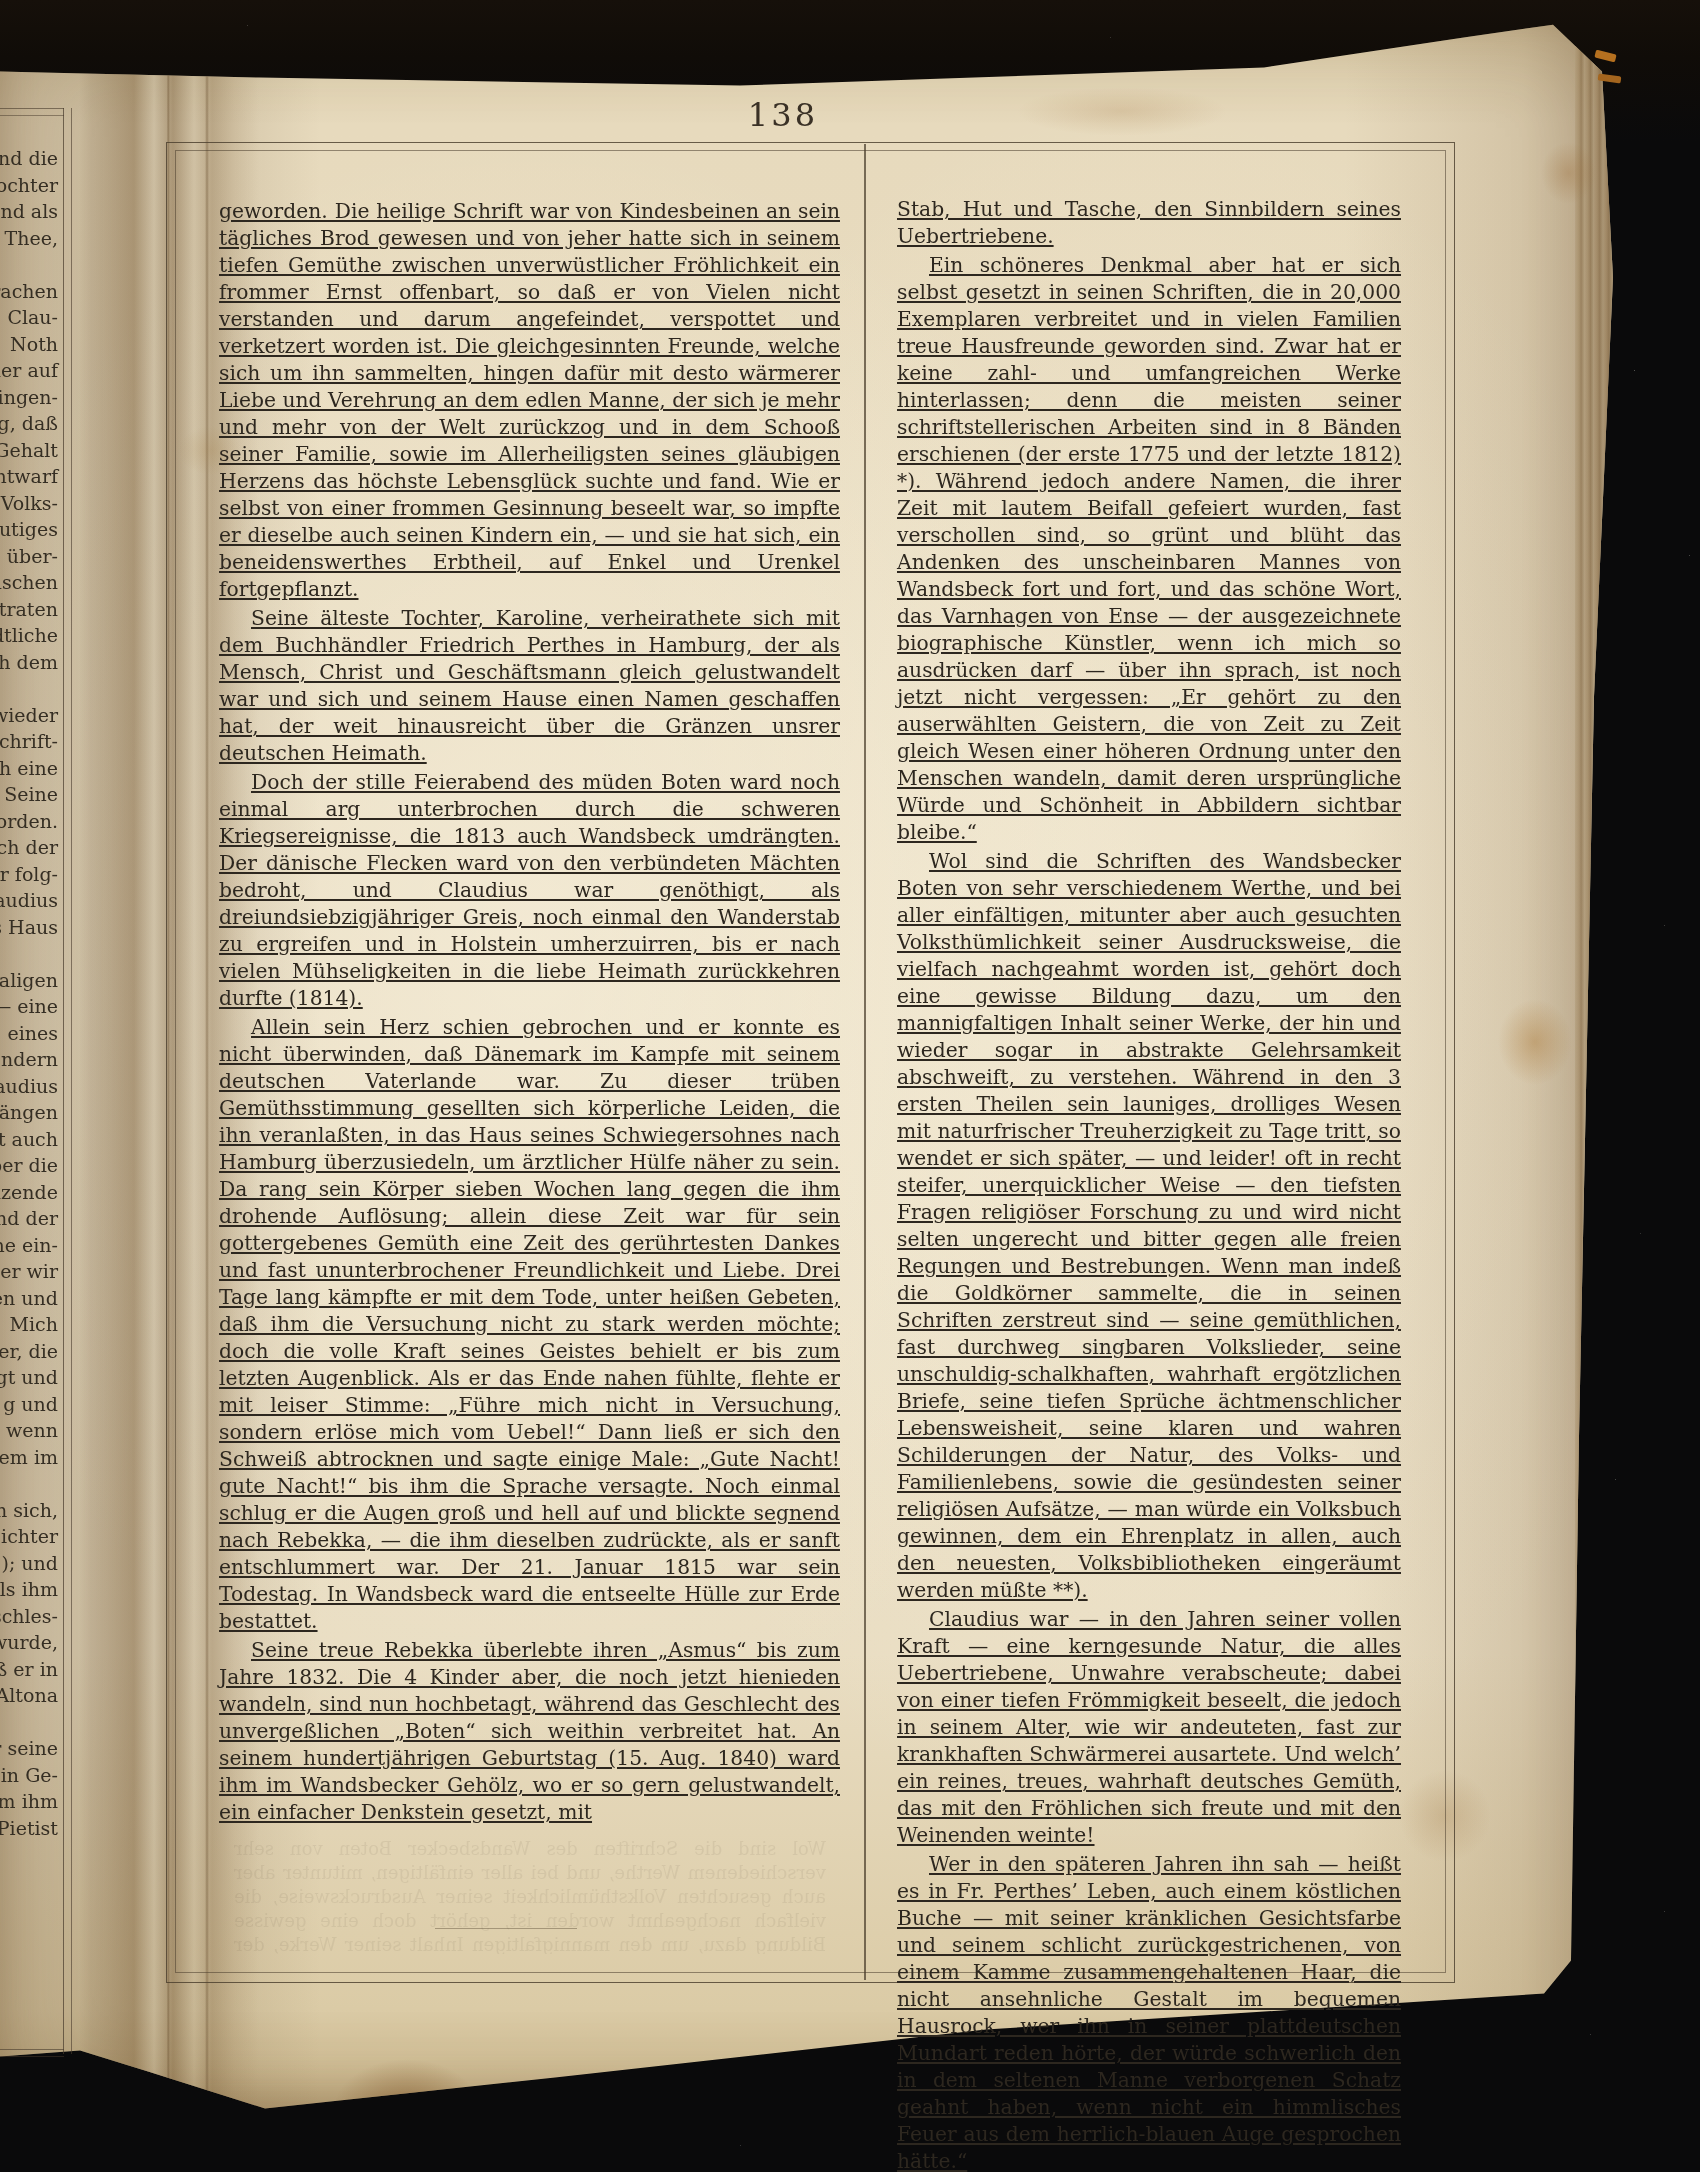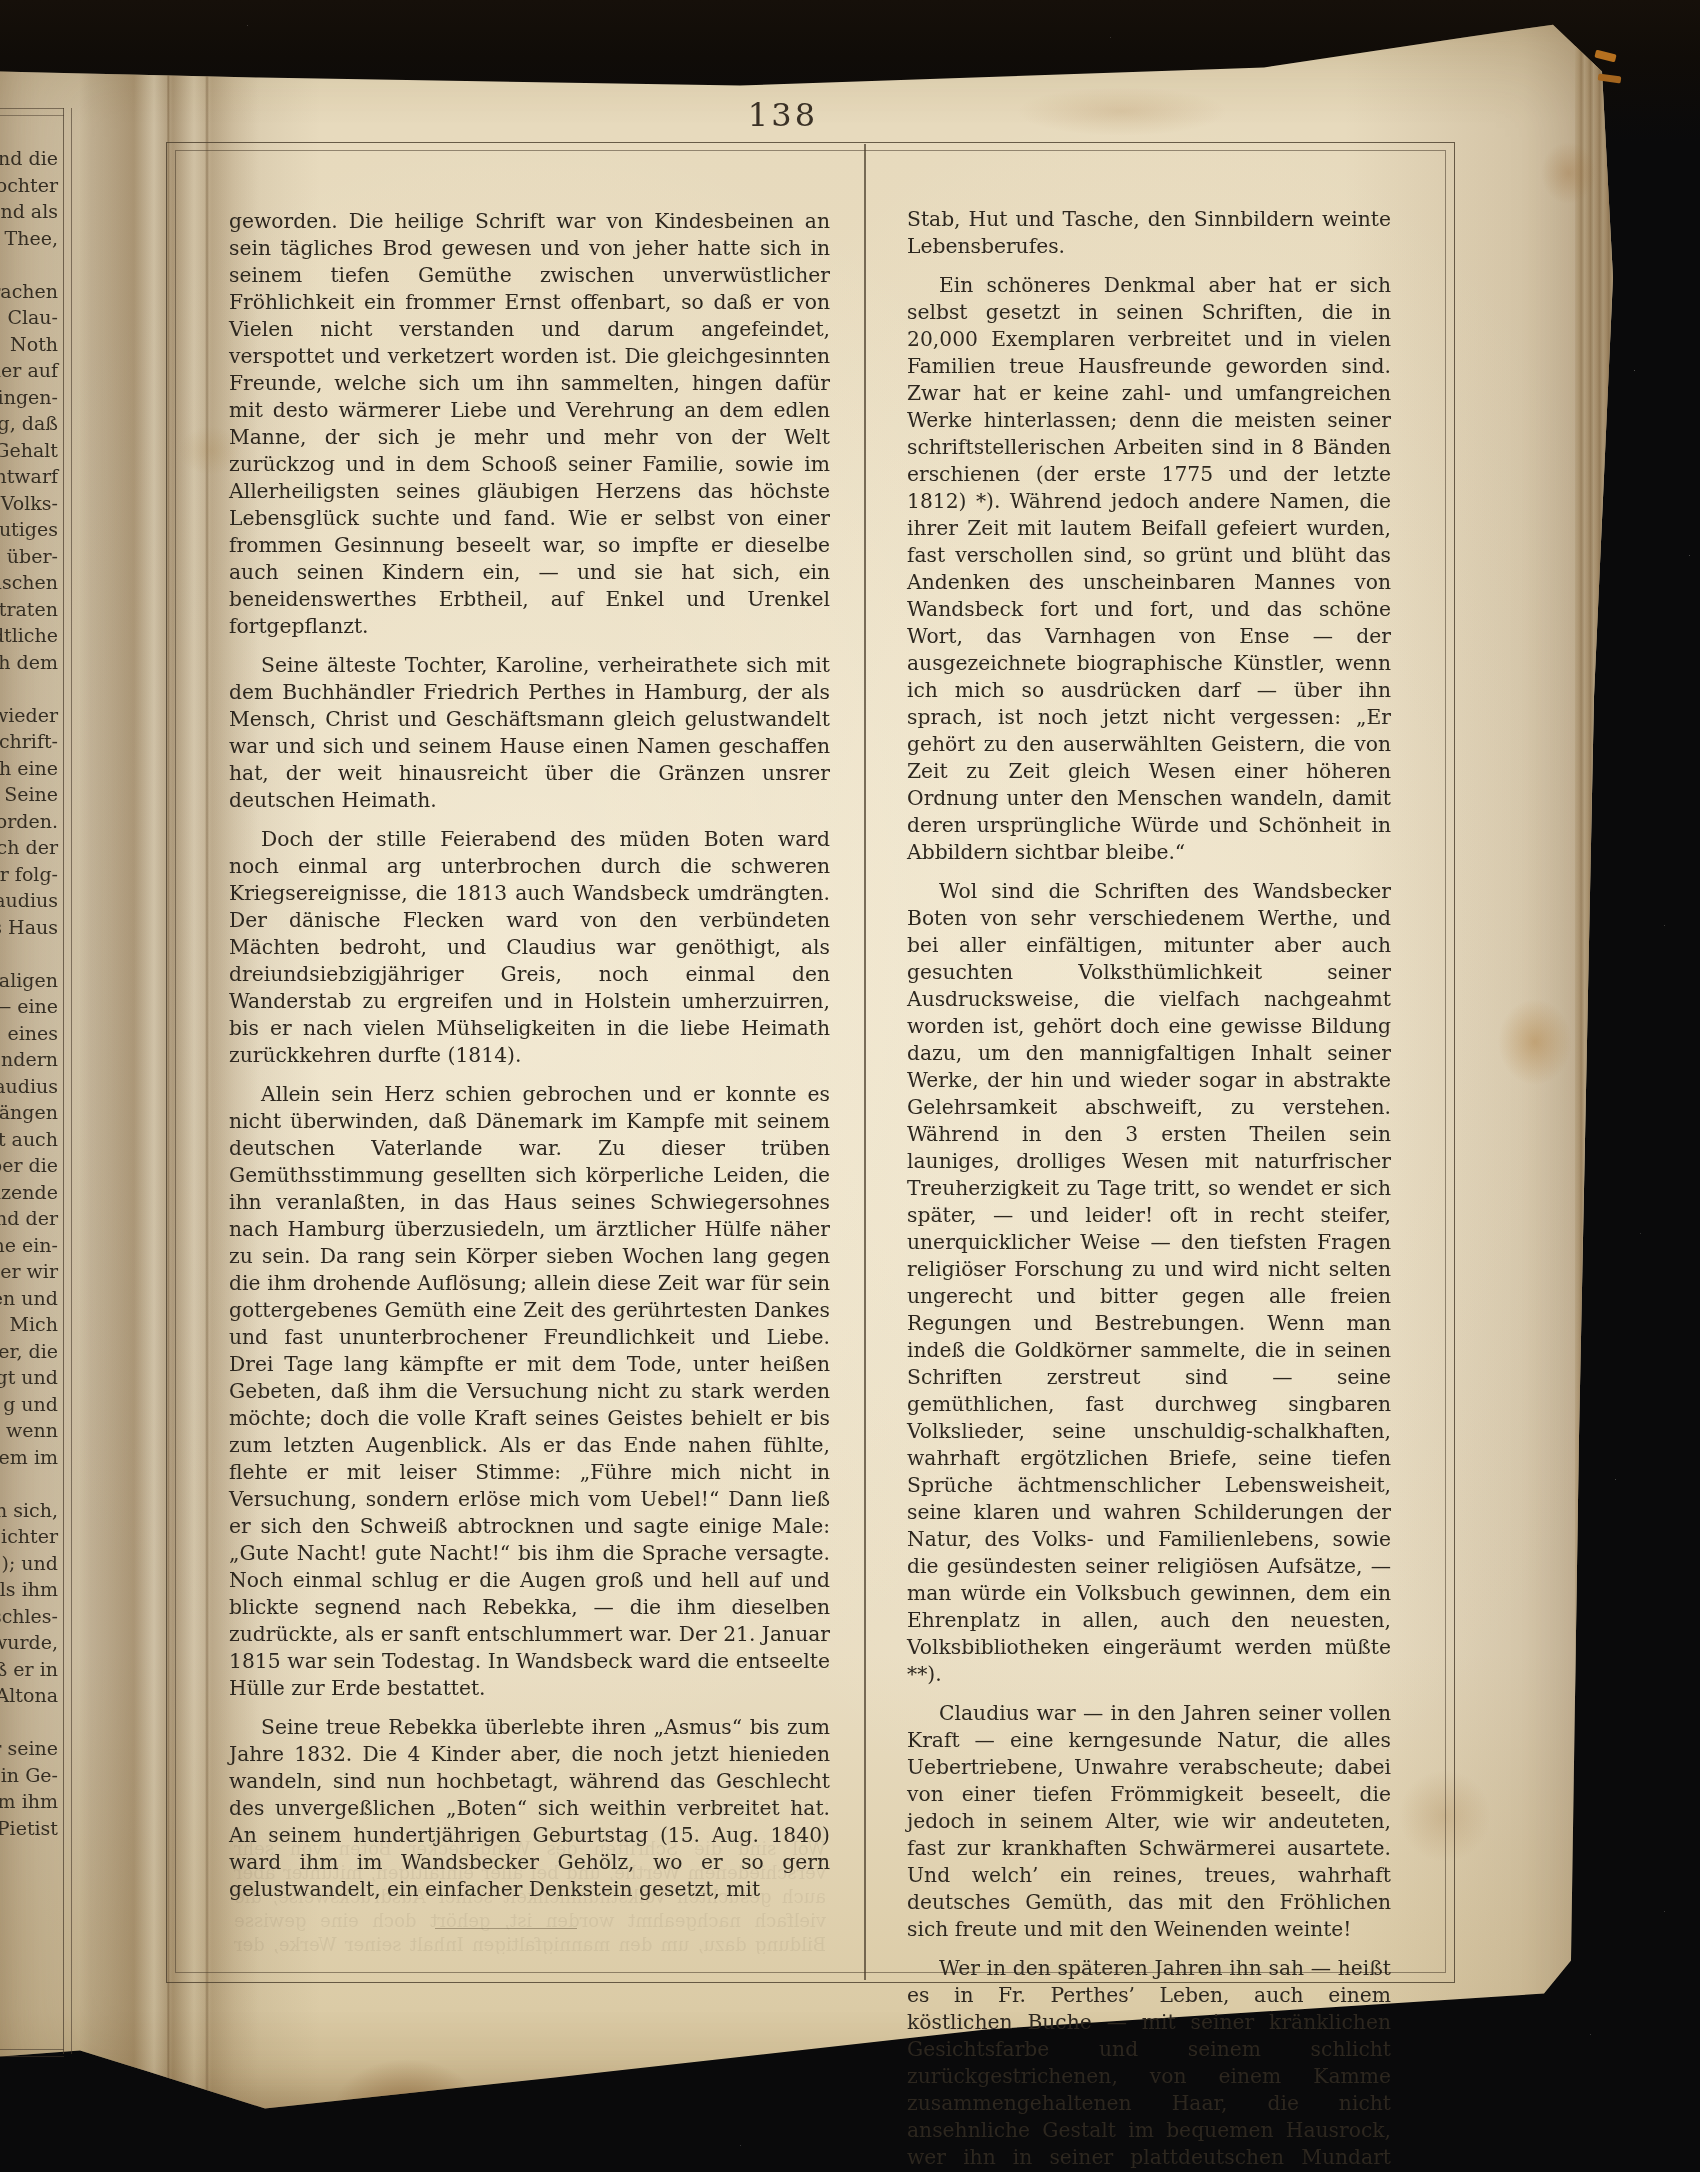--- a/index.html
+++ b/index.html
@@ -65,21 +65,21 @@
     font-size:32px;letter-spacing:3.1px;color:#3a3126;}
   .frame-outer{position:absolute;left:166px;top:142px;width:1287px;height:1839px;
     border:1.8px solid rgba(75,62,45,.82);}
   .frame-inner{position:absolute;left:175px;top:150px;width:1269px;height:1821px;
     border:1.2px solid rgba(75,62,45,.55);}
   .col-divider{position:absolute;left:864px;top:144px;width:1.8px;height:1836px;
     background:rgba(75,62,45,.72);}
   .column{position:absolute;color:#2d271f;font-size:20.3px;line-height:27px;}
   .col-left{left:217px;top:196px;width:625px;}
   .col-right{left:895px;top:194px;width:508px;}
-  .para{text-align:justify;margin:12px;}
+  .para{text-align:justify;margin:2px;text-decoration:underline;}
   .para.indent{text-indent:32px;}
   .article-end-rule{position:absolute;left:435px;top:1928px;width:142px;height:1.2px;
     background:rgba(95,80,58,.45);}
   .bleed{position:absolute;left:234px;top:1837px;width:592px;height:117px;overflow:hidden;
     opacity:.08;filter:blur(0.7px);transform:scaleX(-1);font-size:18px;line-height:24px;
     text-align:justify;color:#4a3d2c;pointer-events:none;}
 </style>
 </head>
 <body>
 
@@ -180,21 +180,21 @@
   <div class="column col-left">
       <div class="para">geworden. Die heilige Schrift war von Kindesbeinen an sein tägliches Brod gewesen und von jeher hatte sich in seinem tiefen Gemüthe zwischen unverwüstlicher Fröhlichkeit ein frommer Ernst offenbart, so daß er von Vielen nicht verstanden und darum angefeindet, verspottet und verketzert worden ist. Die gleichgesinnten Freunde, welche sich um ihn sammelten, hingen dafür mit desto wärmerer Liebe und Verehrung an dem edlen Manne, der sich je mehr und mehr von der Welt zurückzog und in dem Schooß seiner Familie, sowie im Allerheiligsten seines gläubigen Herzens das höchste Lebensglück suchte und fand. Wie er selbst von einer frommen Gesinnung beseelt war, so impfte er dieselbe auch seinen Kindern ein, — und sie hat sich, ein beneidenswerthes Erbtheil, auf Enkel und Urenkel fortgepflanzt.</div>
       <div class="para indent">Seine älteste Tochter, Karoline, verheirathete sich mit dem Buchhändler Friedrich Perthes in Hamburg, der als Mensch, Christ und Geschäftsmann gleich gelustwandelt war und sich und seinem Hause einen Namen geschaffen hat, der weit hinausreicht über die Gränzen unsrer deutschen Heimath.</div>
       <div class="para indent">Doch der stille Feierabend des müden Boten ward noch einmal arg unterbrochen durch die schweren Kriegsereignisse, die 1813 auch Wandsbeck umdrängten. Der dänische Flecken ward von den verbündeten Mächten bedroht, und Claudius war genöthigt, als dreiundsiebzigjähriger Greis, noch einmal den Wanderstab zu ergreifen und in Holstein umherzuirren, bis er nach vielen Mühseligkeiten in die liebe Heimath zurückkehren durfte (1814).</div>
       <div class="para indent">Allein sein Herz schien gebrochen und er konnte es nicht überwinden, daß Dänemark im Kampfe mit seinem deutschen Vaterlande war. Zu dieser trüben Gemüthsstimmung gesellten sich körperliche Leiden, die ihn veranlaßten, in das Haus seines Schwiegersohnes nach Hamburg überzusiedeln, um ärztlicher Hülfe näher zu sein. Da rang sein Körper sieben Wochen lang gegen die ihm drohende Auflösung; allein diese Zeit war für sein gottergebenes Gemüth eine Zeit des gerührtesten Dankes und fast ununterbrochener Freundlichkeit und Liebe. Drei Tage lang kämpfte er mit dem Tode, unter heißen Gebeten, daß ihm die Versuchung nicht zu stark werden möchte; doch die volle Kraft seines Geistes behielt er bis zum letzten Augenblick. Als er das Ende nahen fühlte, flehte er mit leiser Stimme: „Führe mich nicht in Versuchung, sondern erlöse mich vom Uebel!“ Dann ließ er sich den Schweiß abtrocknen und sagte einige Male: „Gute Nacht! gute Nacht!“ bis ihm die Sprache versagte. Noch einmal schlug er die Augen groß und hell auf und blickte segnend nach Rebekka, — die ihm dieselben zudrückte, als er sanft entschlummert war. Der 21. Januar 1815 war sein Todestag. In Wandsbeck ward die entseelte Hülle zur Erde bestattet.</div>
       <div class="para indent">Seine treue Rebekka überlebte ihren „Asmus“ bis zum Jahre 1832. Die 4 Kinder aber, die noch jetzt hienieden wandeln, sind nun hochbetagt, während das Geschlecht des unvergeßlichen „Boten“ sich weithin verbreitet hat. An seinem hundertjährigen Geburtstag (15. Aug. 1840) ward ihm im Wandsbecker Gehölz, wo er so gern gelustwandelt, ein einfacher Denkstein gesetzt, mit</div>
     </div>
 
   <div class="column col-right">
     <div>
-        <div class="para">Stab, Hut und Tasche, den Sinnbildern weinte Lebensberufes.</div>
+        <div class="para">Stab, Hut und Tasche, den Sinnbildern seines Uebertriebene.</div>
         <div class="para indent">Ein schöneres Denkmal aber hat er sich selbst gesetzt in seinen Schriften, die in 20,000 Exemplaren verbreitet und in vielen Familien treue Hausfreunde geworden sind. Zwar hat er keine zahl- und umfangreichen Werke hinterlassen; denn die meisten seiner schriftstellerischen Arbeiten sind in 8 Bänden erschienen (der erste 1775 und der letzte 1812) *). Während jedoch andere Namen, die ihrer Zeit mit lautem Beifall gefeiert wurden, fast verschollen sind, so grünt und blüht das Andenken des unscheinbaren Mannes von Wandsbeck fort und fort, und das schöne Wort, das Varnhagen von Ense — der ausgezeichnete biographische Künstler, wenn ich mich so ausdrücken darf — über ihn sprach, ist noch jetzt nicht vergessen: „Er gehört zu den auserwählten Geistern, die von Zeit zu Zeit gleich Wesen einer höheren Ordnung unter den Menschen wandeln, damit deren ursprüngliche Würde und Schönheit in Abbildern sichtbar bleibe.“</div>
         <div class="para indent">Wol sind die Schriften des Wandsbecker Boten von sehr verschiedenem Werthe, und bei aller einfältigen, mitunter aber auch gesuchten Volksthümlichkeit seiner Ausdrucksweise, die vielfach nachgeahmt worden ist, gehört doch eine gewisse Bildung dazu, um den mannigfaltigen Inhalt seiner Werke, der hin und wieder sogar in abstrakte Gelehrsamkeit abschweift, zu verstehen. Während in den 3 ersten Theilen sein launiges, drolliges Wesen mit naturfrischer Treuherzigkeit zu Tage tritt, so wendet er sich später, — und leider! oft in recht steifer, unerquicklicher Weise — den tiefsten Fragen religiöser Forschung zu und wird nicht selten ungerecht und bitter gegen alle freien Regungen und Bestrebungen. Wenn man indeß die Goldkörner sammelte, die in seinen Schriften zerstreut sind — seine gemüthlichen, fast durchweg singbaren Volkslieder, seine unschuldig-schalkhaften, wahrhaft ergötzlichen Briefe, seine tiefen Sprüche ächtmenschlicher Lebensweisheit, seine klaren und wahren Schilderungen der Natur, des Volks- und Familienlebens, sowie die gesündesten seiner religiösen Aufsätze, — man würde ein Volksbuch gewinnen, dem ein Ehrenplatz in allen, auch den neuesten, Volksbibliotheken eingeräumt werden müßte **).</div>
         <div class="para indent">Claudius war — in den Jahren seiner vollen Kraft — eine kerngesunde Natur, die alles Uebertriebene, Unwahre verabscheute; dabei von einer tiefen Frömmigkeit beseelt, die jedoch in seinem Alter, wie wir andeuteten, fast zur krankhaften Schwärmerei ausartete. Und welch’ ein reines, treues, wahrhaft deutsches Gemüth, das mit den Fröhlichen sich freute und mit den Weinenden weinte!</div>
         <div class="para indent">Wer in den späteren Jahren ihn sah — heißt es in Fr. Perthes’ Leben, auch einem köstlichen Buche — mit seiner kränklichen Gesichtsfarbe und seinem schlicht zurückgestrichenen, von einem Kamme zusammengehaltenen Haar, die nicht ansehnliche Gestalt im bequemen Hausrock, wer ihn in seiner plattdeutschen Mundart reden hörte, der würde schwerlich den in dem seltenen Manne verborgenen Schatz geahnt haben, wenn nicht ein himmlisches Feuer aus dem herrlich-blauen Auge gesprochen hätte.“</div>
       </div>
 
   </div>
 
   <div class="article-end-rule"></div>
   <div class="bleed">Wol sind die Schriften des Wandsbecker Boten von sehr verschiedenem Werthe, und bei aller einfältigen, mitunter aber auch gesuchten Volksthümlichkeit seiner Ausdrucksweise, die vielfach nachgeahmt worden ist, gehört doch eine gewisse Bildung dazu, um den mannigfaltigen Inhalt seiner Werke, der hin und wieder sogar in abstrakte Gelehrsamkeit abschweift, zu verstehen. Während in den 3 ersten Theilen sein launiges, drolliges Wesen mit naturfrischer Treuherzigkeit zu Tage tritt, so wendet er sich später, — und leider! oft in recht steifer, unerquicklicher Weise — den tiefsten Fragen religiöser Forschung zu und wird nicht selten ungerecht und bitter gegen alle freien Regungen und Bestrebungen. Wenn man indeß die Goldkörner sammelte, die in seinen Schriften zerstreut sind — seine gemüthlichen, fast durchweg singbaren Volkslieder, seine unschuldig-schalkhaften, wahrhaft ergötzlichen Briefe, seine tiefen Sprüche ächtmenschlicher Lebensweisheit, seine klaren und wahren Schilderungen der Natur, des Volks- und Familienlebens, sowie die gesündesten seiner religiösen Aufsätze, — man würde ein Volksbuch gewinnen, dem ein Ehrenplatz in allen, auch den neuesten, Volksbibliotheken eingeräumt werden müßte **).</div>

